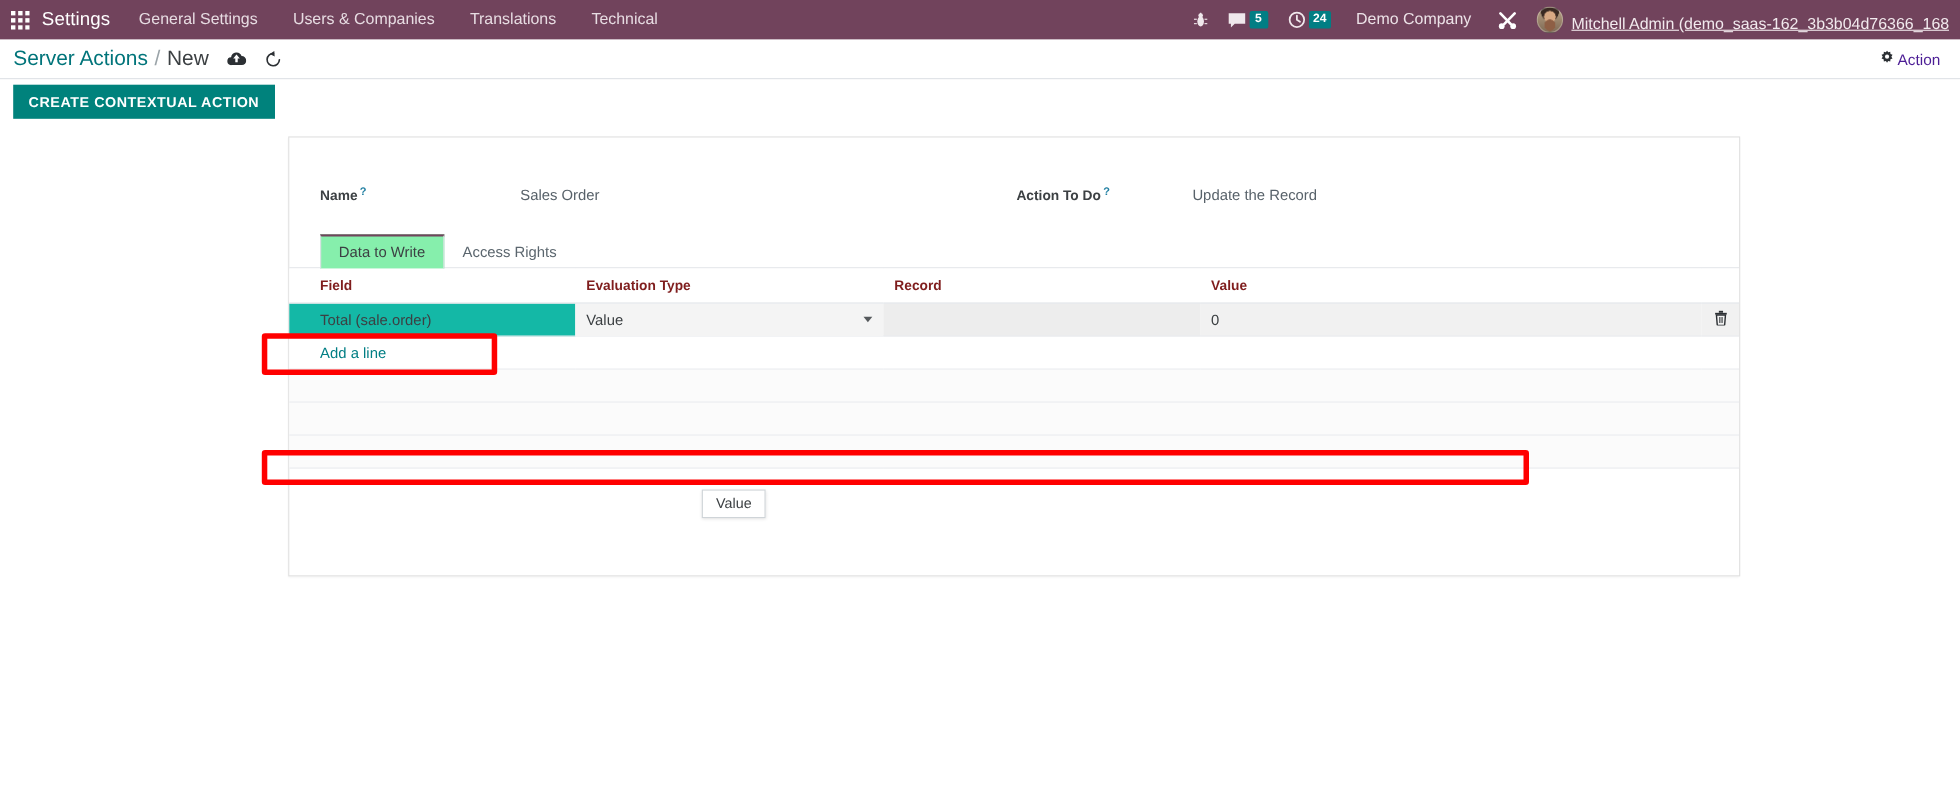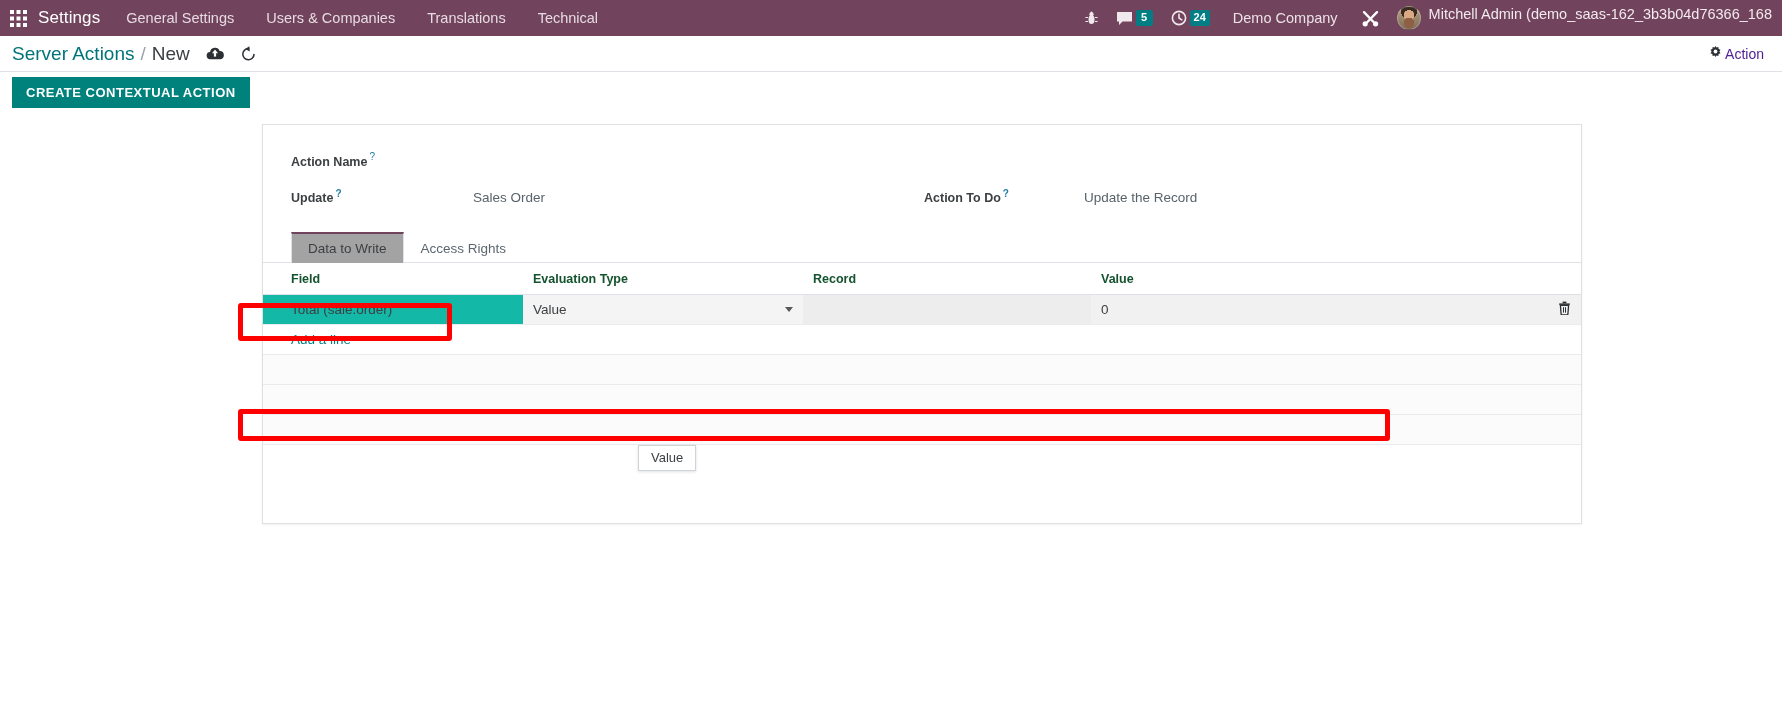--- a/index.html
+++ b/index.html
@@ -83,25 +83,26 @@
   }
   .nav-company {
     padding: 0 14px;
     font-size: 14.5px;
     color: #ece2e7;
     white-space: nowrap;
     cursor: pointer;
   }
   .nav-user {
     display: flex;
-    align-items: flex-start;
+    align-items: flex-end;
     padding: 0 0 0 8px;
     cursor: pointer;
     white-space: nowrap;
     overflow: hidden;
+    text-decoration: underline;
   }
   .avatar {
     width: 24px; height: 24px;
     border-radius: 50%;
     margin-right: 8px;
     flex: 0 0 auto;
     background:
       radial-gradient(circle at 50% 72%, #8e5f45 0 26%, transparent 27%),
       radial-gradient(circle at 50% 38%, #d8a983 0 30%, transparent 31%),
       radial-gradient(circle at 50% 18%, #3a2a22 0 38%, transparent 39%),
@@ -273,38 +274,38 @@
     font-size: 13.5px;
     color: #5b666e;
     cursor: pointer;
     border: 1px solid transparent;
     border-bottom: none;
     background: transparent;
     margin-bottom: -1px;
   }
   .nb-tab.active {
     color: #3c4043;
-    background: #a3a3a3;
+    background: #86efac;
     border-color: #dee2e6;
     border-top: 2px solid #71435c;
     padding-top: 7px;
   }
 
   
   .o2m { margin: 0 -24px 0 -28px; }
   table.o-list {
     width: 100%;
     border-collapse: collapse;
     font-size: 13px;
   }
   table.o-list th {
     text-align: left;
     font-size: 12.5px;
     font-weight: 700;
-    color: #14532d;
+    color: #7f1d1d;
     padding: 9px 8px 8px 10px;
     border-bottom: 1px solid #dee2e6;
     background: #ffffff;
     white-space: nowrap;
   }
   table.o-list th.c-field { width: 260px; padding-left: 28px; }
   table.o-list th.c-eval  { width: 280px; }
   table.o-list th.c-rec   { width: 288px; }
   table.o-list th.c-val   { }
   table.o-list th.c-del   { width: 34px; }
@@ -477,30 +478,27 @@
 </div>
 
 <div class="button-bar">
   <button class="btn-contextual">CREATE CONTEXTUAL ACTION</button>
 </div>
 
 <div class="sheet-bg">
   <div class="sheet">
 
     <div class="title-row">
-      <div>
-        <span class="field-label-small">Action Name</span><span class="label-help">?</span>
-      </div>
     </div>
 
     <div class="form-cols">
       <div class="form-col">
         <div class="form-group">
           <div class="fg-label">
-            <span>Update</span><span class="label-help">?</span>
+            <span>Name</span><span class="label-help">?</span>
           </div>
           <div class="fg-value">Sales Order</div>
         </div>
       </div>
       <div class="form-col">
         <div class="form-group">
           <div class="fg-label narrow">
             <span>Action To Do</span><span class="label-help">?</span>
           </div>
           <div class="fg-value">Update the Record</div>

